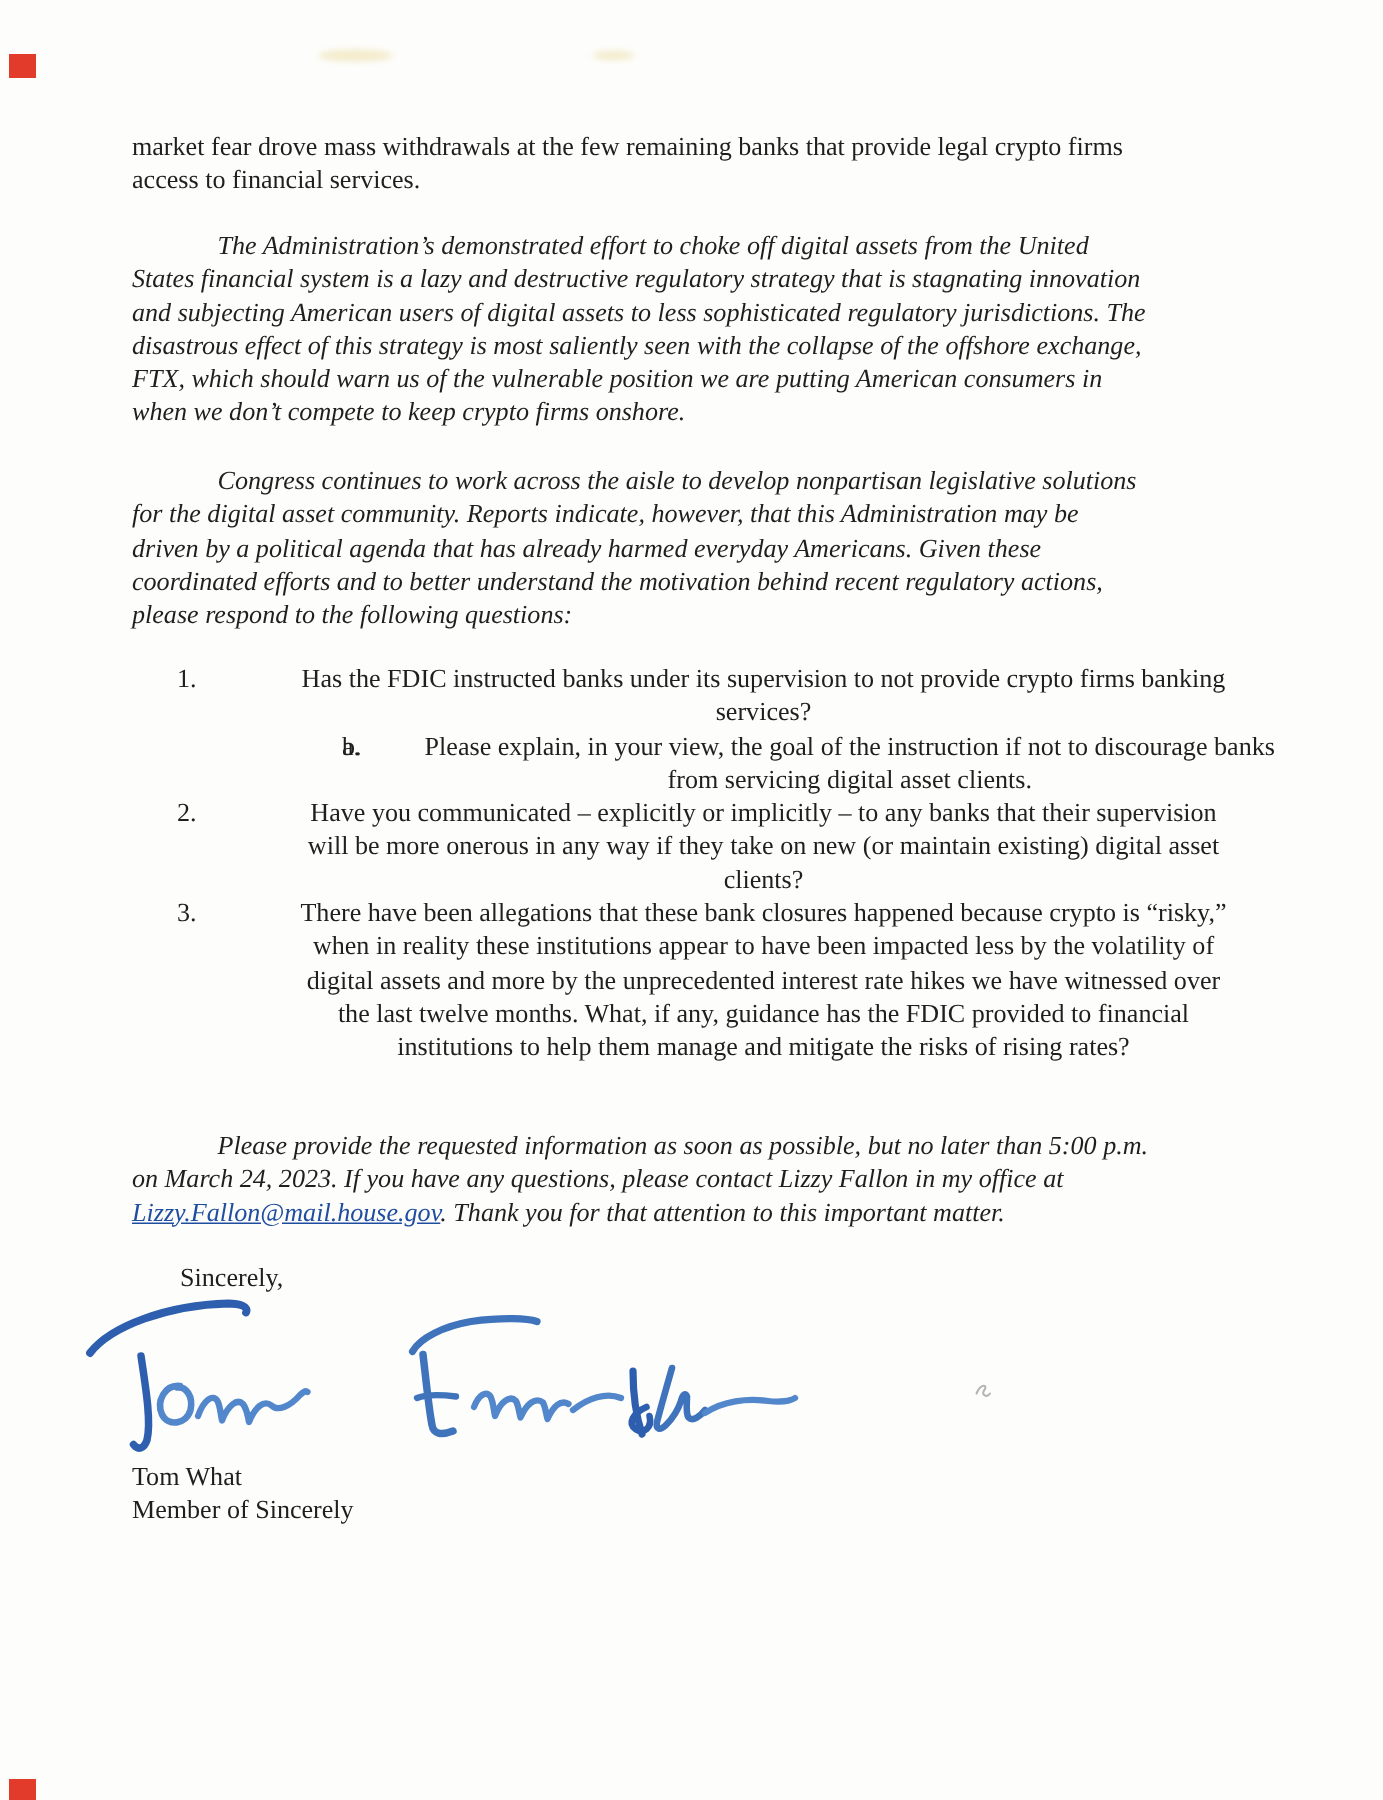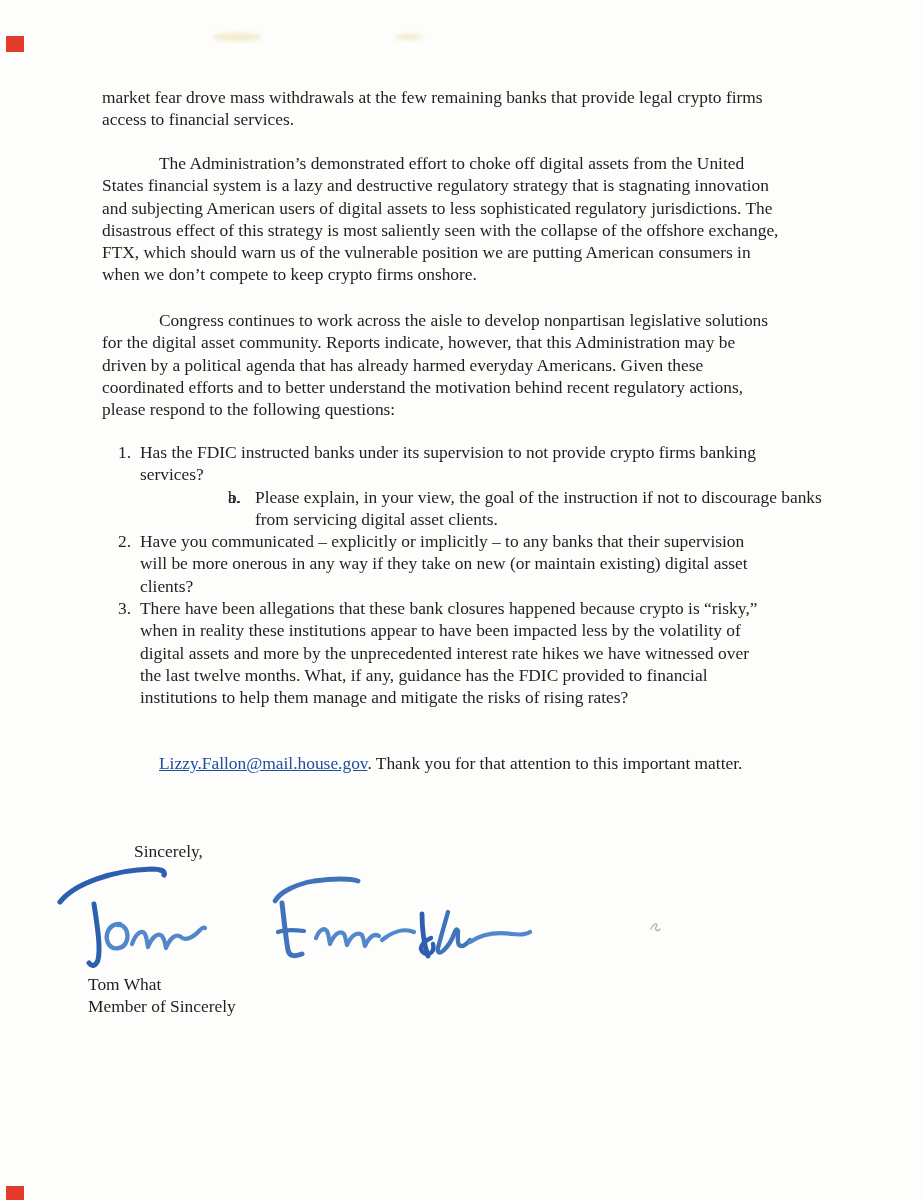--- a/index.html
+++ b/index.html
@@ -16,32 +16,32 @@
   .content {
     position: absolute;
     left: 88px;
     top: 0;
     width: 800px;
     font-size: 17.4px;
     line-height: 22.3px;
   }
   .para {
     position: absolute;
-    left: 14px;
+    left: 0;
     width: 770px;
     white-space: pre-line;
   }
-  .indent { text-indent: 57px; }
+  .indent { text-indent: 57px; font-style: italic; }
   .p1 { top: 86px; }
   .p2 { top: 152px; }
   .p3 { top: 309px; }
   .qlist { position: absolute; top: 441px; left: 0; width: 790px; }
   .q-item { position: relative; padding-left: 52px; white-space: normal; }
   .q-item > .marker { position: absolute; left: 30px; top: 0; }
-  .q-text { white-space: pre-line; }
+  .q-text { white-space: pre-line; text-align: center; }
   .q-sub { position: relative; padding-left: 115px; }
   .q-sub > .marker { position: absolute; left: 88px; top: 0; }
   .closing { top: 752px; }
   .email-link {
     color: #1f4da0;
     text-decoration: underline;
     text-decoration-color: #1f4da0;
     cursor: pointer;
     margin-top: 48px;
   }
@@ -139,21 +139,23 @@
         <span class="marker">3.</span>
         <div class="q-text">There have been allegations that these bank closures happened because crypto is “risky,”
 when in reality these institutions appear to have been impacted less by the volatility of
 digital assets and more by the unprecedented interest rate hikes we have witnessed over
 the last twelve months. What, if any, guidance has the FDIC provided to financial
 institutions to help them manage and mitigate the risks of rising rates?</div>
       </div>
 
     </div>
 
-    <div class="para closing indent"><a class="email-link">Lizzy.Fallon@mail.house.gov</a><span>. Thank you for that attention to this important matter.</span></div>
+    <div class="para closing indent"><span>Please provide the requested information as soon as possible, but no later than 5:00 p.m.
+on March 24, 2023. If you have any questions, please contact Lizzy Fallon in my office at
+</span><a class="email-link">Lizzy.Fallon@mail.house.gov</a><span>. Thank you for that attention to this important matter.</span></div>
 
     <div class="para sincerely">Sincerely,</div>
 
     <div class="sig-block">
       <div>Tom What</div>
       <div>Member of Sincerely</div>
     </div>
 
   </div>
 

